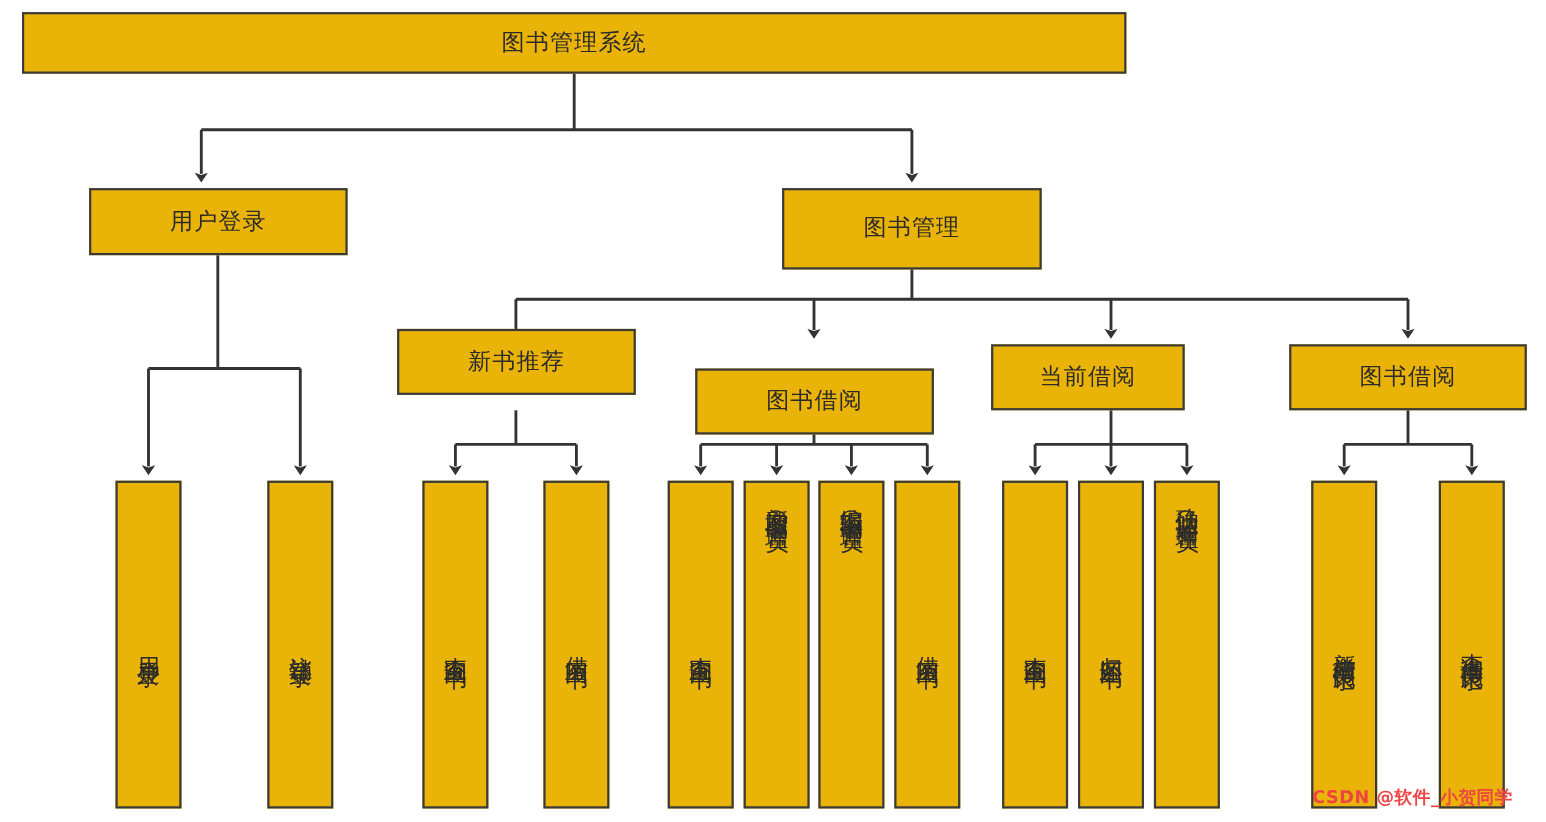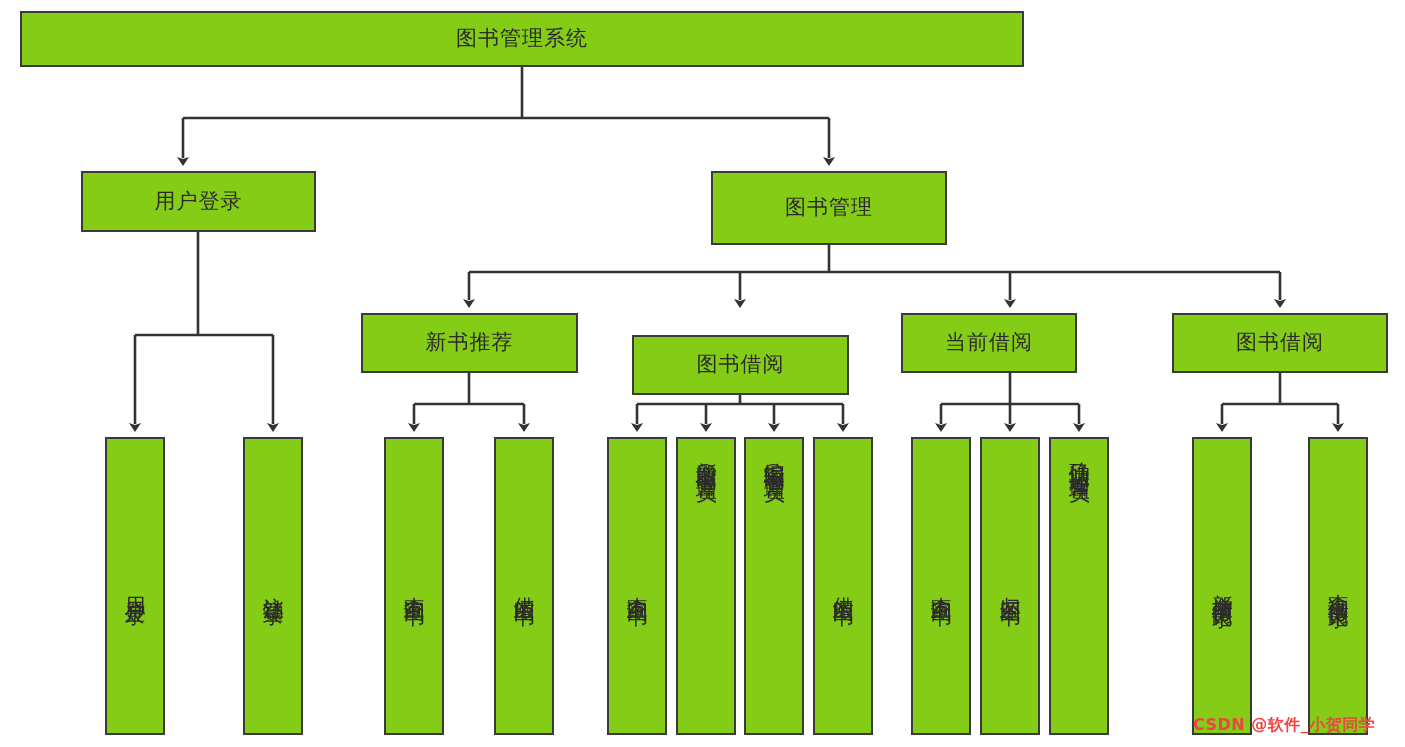--- a/index.html
+++ b/index.html
@@ -16,21 +16,21 @@
   }
   svg#wires{
     position:absolute;
     left:0;top:0;
     width:1405px;height:747px;
     pointer-events:none;
   }
   .node{
     position:absolute;
     box-sizing:border-box;
-    background:#84cc16;
+    background:#eab308;
     border:2px solid #3a3a3a;
     display:flex;
     align-items:center;
     justify-content:center;
     color:#2b2b2b;
   }
   .node.h{
     font-size:21px;
     line-height:1.2;
     letter-spacing:1px;
@@ -121,21 +121,21 @@
     <span class="txt">图书管理系统</span>
   </div>
 
   <div class="node h" style="left:81px;top:171px;width:235px;height:61px;">
     <span class="txt">用户登录</span>
   </div>
   <div class="node h" style="left:711px;top:171px;width:236px;height:74px;">
     <span class="txt">图书管理</span>
   </div>
 
-  <div class="node h" style="left:361px;top:313px;width:217px;height:60px;">
+  <div class="node h" style="left:361px;top:299px;width:217px;height:60px;">
     <span class="txt">新书推荐</span>
   </div>
   <div class="node h" style="left:632px;top:313px;width:217px;height:60px;margin-top:22px;">
     <span class="txt">图书借阅</span>
   </div>
   <div class="node h" style="left:901px;top:313px;width:176px;height:60px;">
     <span class="txt">当前借阅</span>
   </div>
   <div class="node h" style="left:1172px;top:313px;width:216px;height:60px;">
     <span class="txt">图书借阅</span>

